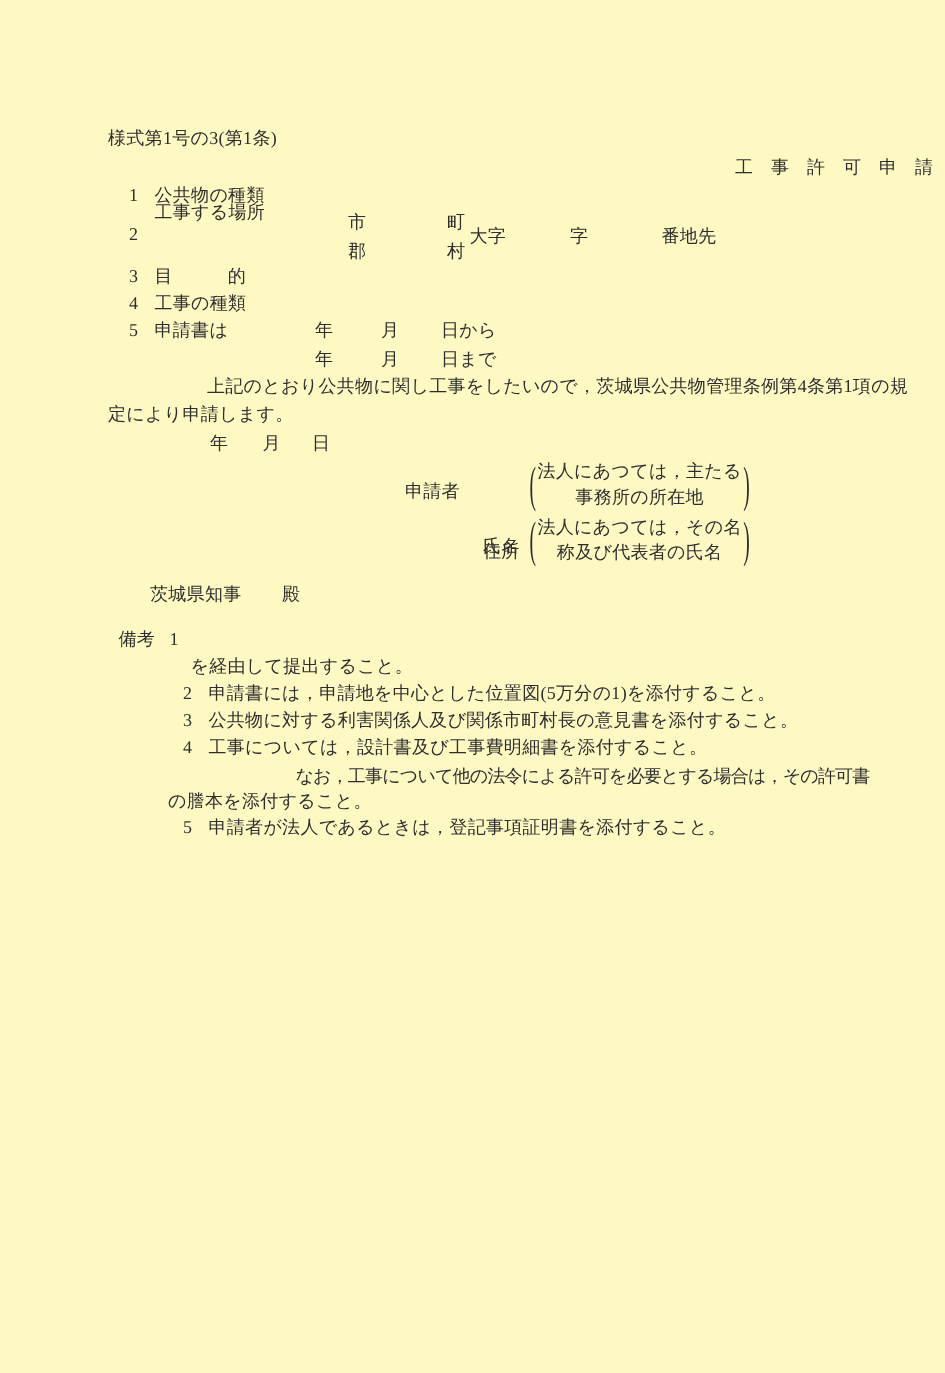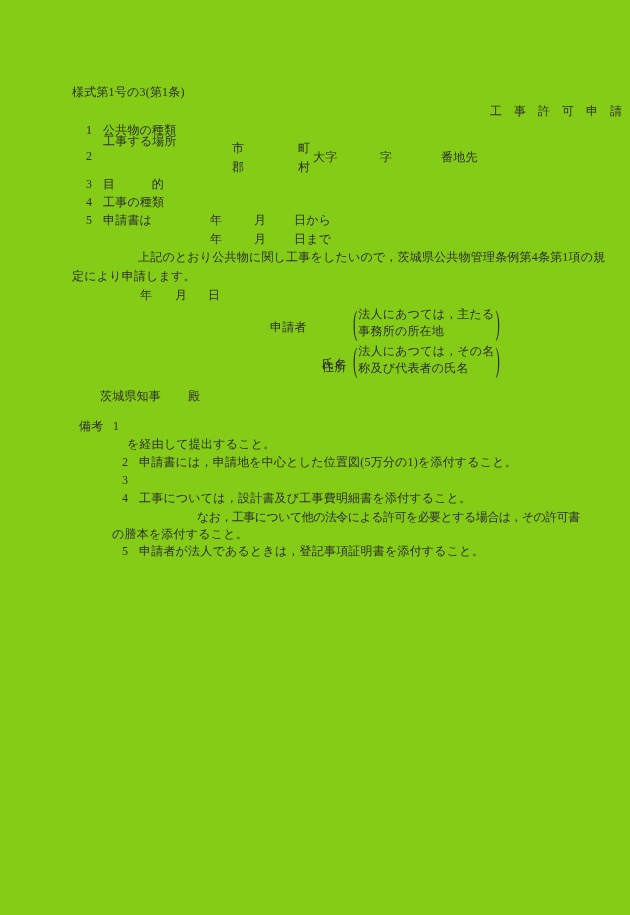--- a/index.html
+++ b/index.html
@@ -2,21 +2,21 @@
 <html><head>
 <meta charset="utf-8">
 <style>
   * { margin: 0; padding: 0; box-sizing: border-box; }
   html, body { width: 630px; background: #ffffff; }
   body { font-family: "Liberation Serif", "DejaVu Serif", serif; }
   .page {
     position: relative;
     width: 630px;
     height: 915px;
-    background: #84cc16;
+    background: #fef9c3;
     color: #2e2e2e;
     font-size: 12px;
     overflow: hidden;
   }
   .t {
     position: absolute;
     white-space: pre;
     line-height: 14px;
     letter-spacing: 0.2px;
   }
@@ -30,20 +30,21 @@
   }
   .tight { letter-spacing: -0.55px; }
   .note-group {
     position: absolute;
     display: flex;
     align-items: center;
   }
   .note-lines {
     display: flex;
     flex-direction: column;
+    text-align: center;
   }
   .note-lines .nl {
     line-height: 16.5px;
     white-space: pre;
     letter-spacing: 0.2px;
   }
   .paren {
     display: inline-block;
     font-size: 13px;
     line-height: 13px;
@@ -123,20 +124,21 @@
 
   <span class="t" style="left:79px; top:419px;">備考</span>
 
   <span class="t" style="left:113px; top:419px;">1</span>
   <span class="t" style="left:127px; top:437px;">を経由して提出すること。</span>
 
   <span class="t" style="left:122px; top:455px;">2</span>
   <span class="t" style="left:139px; top:455px;">申請書には，申請地を中心とした位置図(5万分の1)を添付すること。</span>
 
   <span class="t" style="left:122px; top:473px;">3</span>
+  <span class="t" style="left:139px; top:473px;">公共物に対する利害関係人及び関係市町村長の意見書を添付すること。</span>
 
   <span class="t" style="left:122px; top:491px;">4</span>
   <span class="t" style="left:139px; top:491px;">工事については，設計書及び工事費明細書を添付すること。</span>
   <span class="t tight" style="left:197px; top:510px;">なお，工事について他の法令による許可を必要とする場合は，その許可書</span>
   <span class="t" style="left:112px; top:527px;">の謄本を添付すること。</span>
 
   <span class="t" style="left:122px; top:544px;">5</span>
   <span class="t" style="left:139px; top:544px;">申請者が法人であるときは，登記事項証明書を添付すること。</span>
 
 </div>

